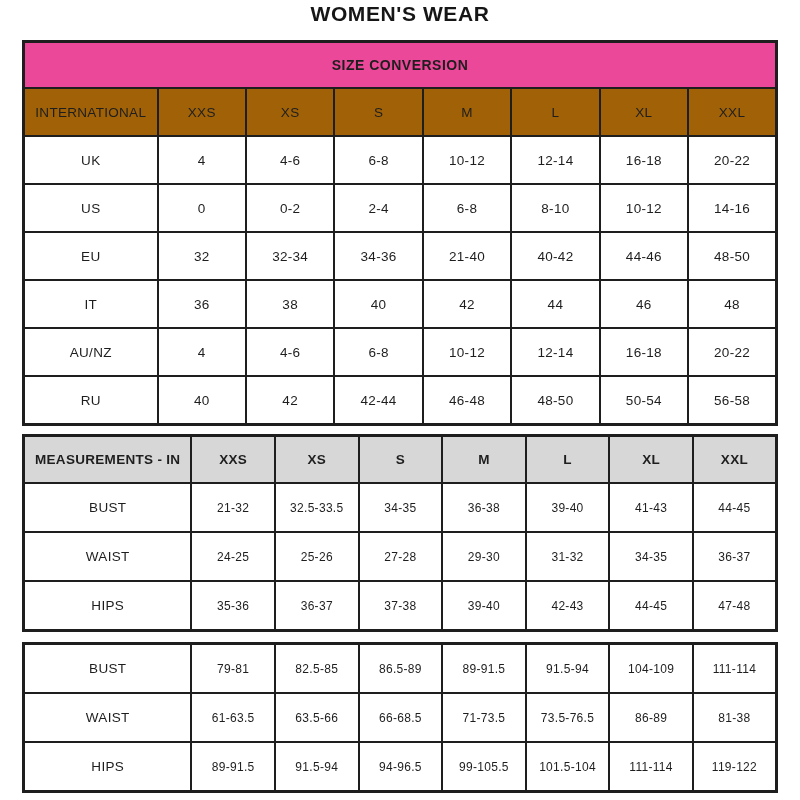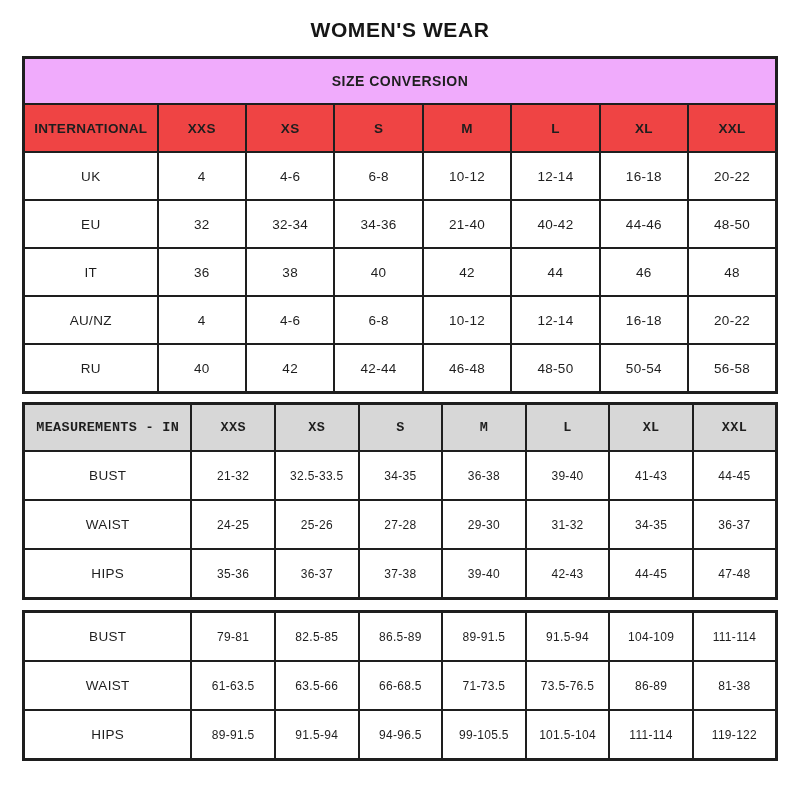--- a/index.html
+++ b/index.html
@@ -9,21 +9,21 @@
     width: 800px;
     height: 800px;
     font-family: "Liberation Sans", "DejaVu Sans", sans-serif;
     color: #1e1e1e;
     overflow: hidden;
   }
   .page {
     box-sizing: border-box;
     width: 800px;
     height: 800px;
-    padding: 18px 22px 0 22px;
+    padding: 2px 22px 0 22px;
   }
   .page-title {
     text-align: center;
     font-size: 21px;
     font-weight: bold;
     letter-spacing: 0.6px;
     margin: 0 0 14px 0;
     color: #161616;
   }
   table {
@@ -38,40 +38,39 @@
     vertical-align: middle;
     letter-spacing: 0.3px;
     overflow: hidden;
     white-space: nowrap;
   }
   
   .conv-table col.label-col { width: 17.8%; }
   .conv-table td { height: 44px; font-size: 13.5px; }
   .conv-table td.title-cell {
     height: 42px;
-    background: #f0abfc;
+    background: #ec4899;
     font-weight: bold;
     font-size: 14px;
     letter-spacing: 0.5px;
   }
   .conv-table td.header-cell {
-    background: #ef4444;
-    font-weight: bold;
+    background: #a16207;
+    font-weight: normal;
   }
   
   .meas-table { margin-top: 8px; }
   .meas-table.cm { margin-top: 10px; }
   .meas-table col.label-col { width: 22.3%; }
   .meas-table td { height: 45px; font-size: 12px; }
   .meas-table td.header-cell {
     height: 43px;
     background: #d7d7d7;
     font-weight: bold;
     font-size: 13.5px;
-    font-family: Liberation Mono, monospace;
   }
   .meas-table td.row-label { font-size: 13.5px; }
 </style>
 </head>
 <body>
 
 <div class="page">
   <h1 class="page-title">WOMEN'S WEAR</h1>
 
   <table class="conv-table">
@@ -103,20 +102,30 @@
           <td class="row-label">UK</td>
           <td class="data-cell">4</td>
           <td class="data-cell">4-6</td>
           <td class="data-cell">6-8</td>
           <td class="data-cell">10-12</td>
           <td class="data-cell">12-14</td>
           <td class="data-cell">16-18</td>
           <td class="data-cell">20-22</td>
         </tr>
         <tr>
+          <td class="row-label">US</td>
+          <td class="data-cell">0</td>
+          <td class="data-cell">0-2</td>
+          <td class="data-cell">2-4</td>
+          <td class="data-cell">6-8</td>
+          <td class="data-cell">8-10</td>
+          <td class="data-cell">10-12</td>
+          <td class="data-cell">14-16</td>
+        </tr>
+        <tr>
           <td class="row-label">EU</td>
           <td class="data-cell">32</td>
           <td class="data-cell">32-34</td>
           <td class="data-cell">34-36</td>
           <td class="data-cell">21-40</td>
           <td class="data-cell">40-42</td>
           <td class="data-cell">44-46</td>
           <td class="data-cell">48-50</td>
         </tr>
         <tr>

